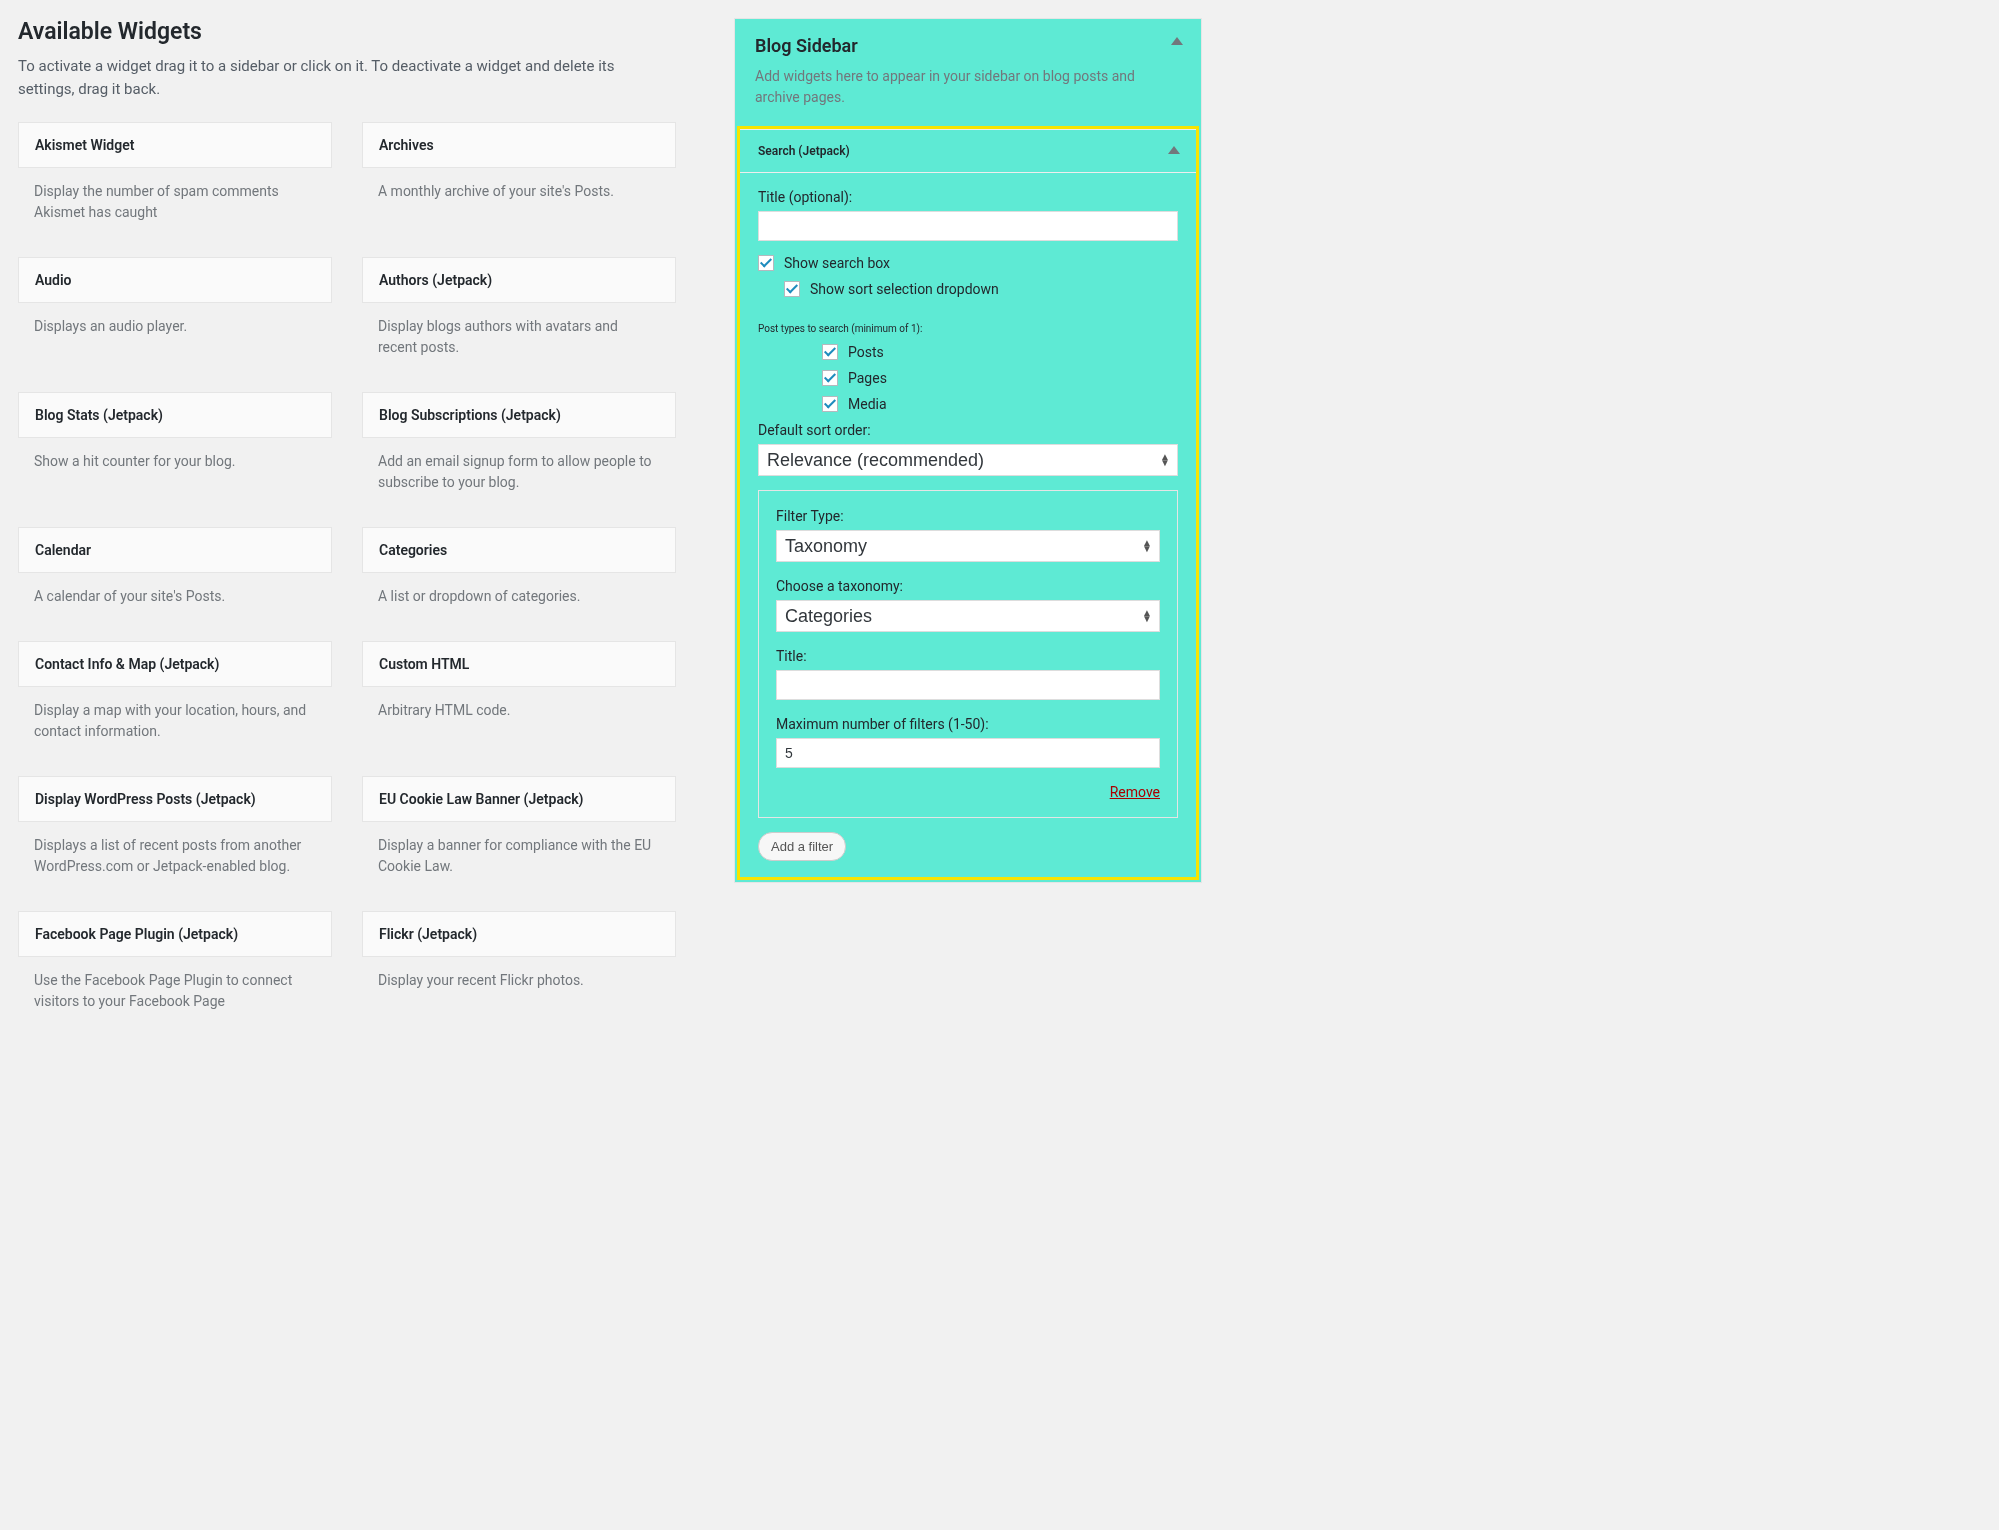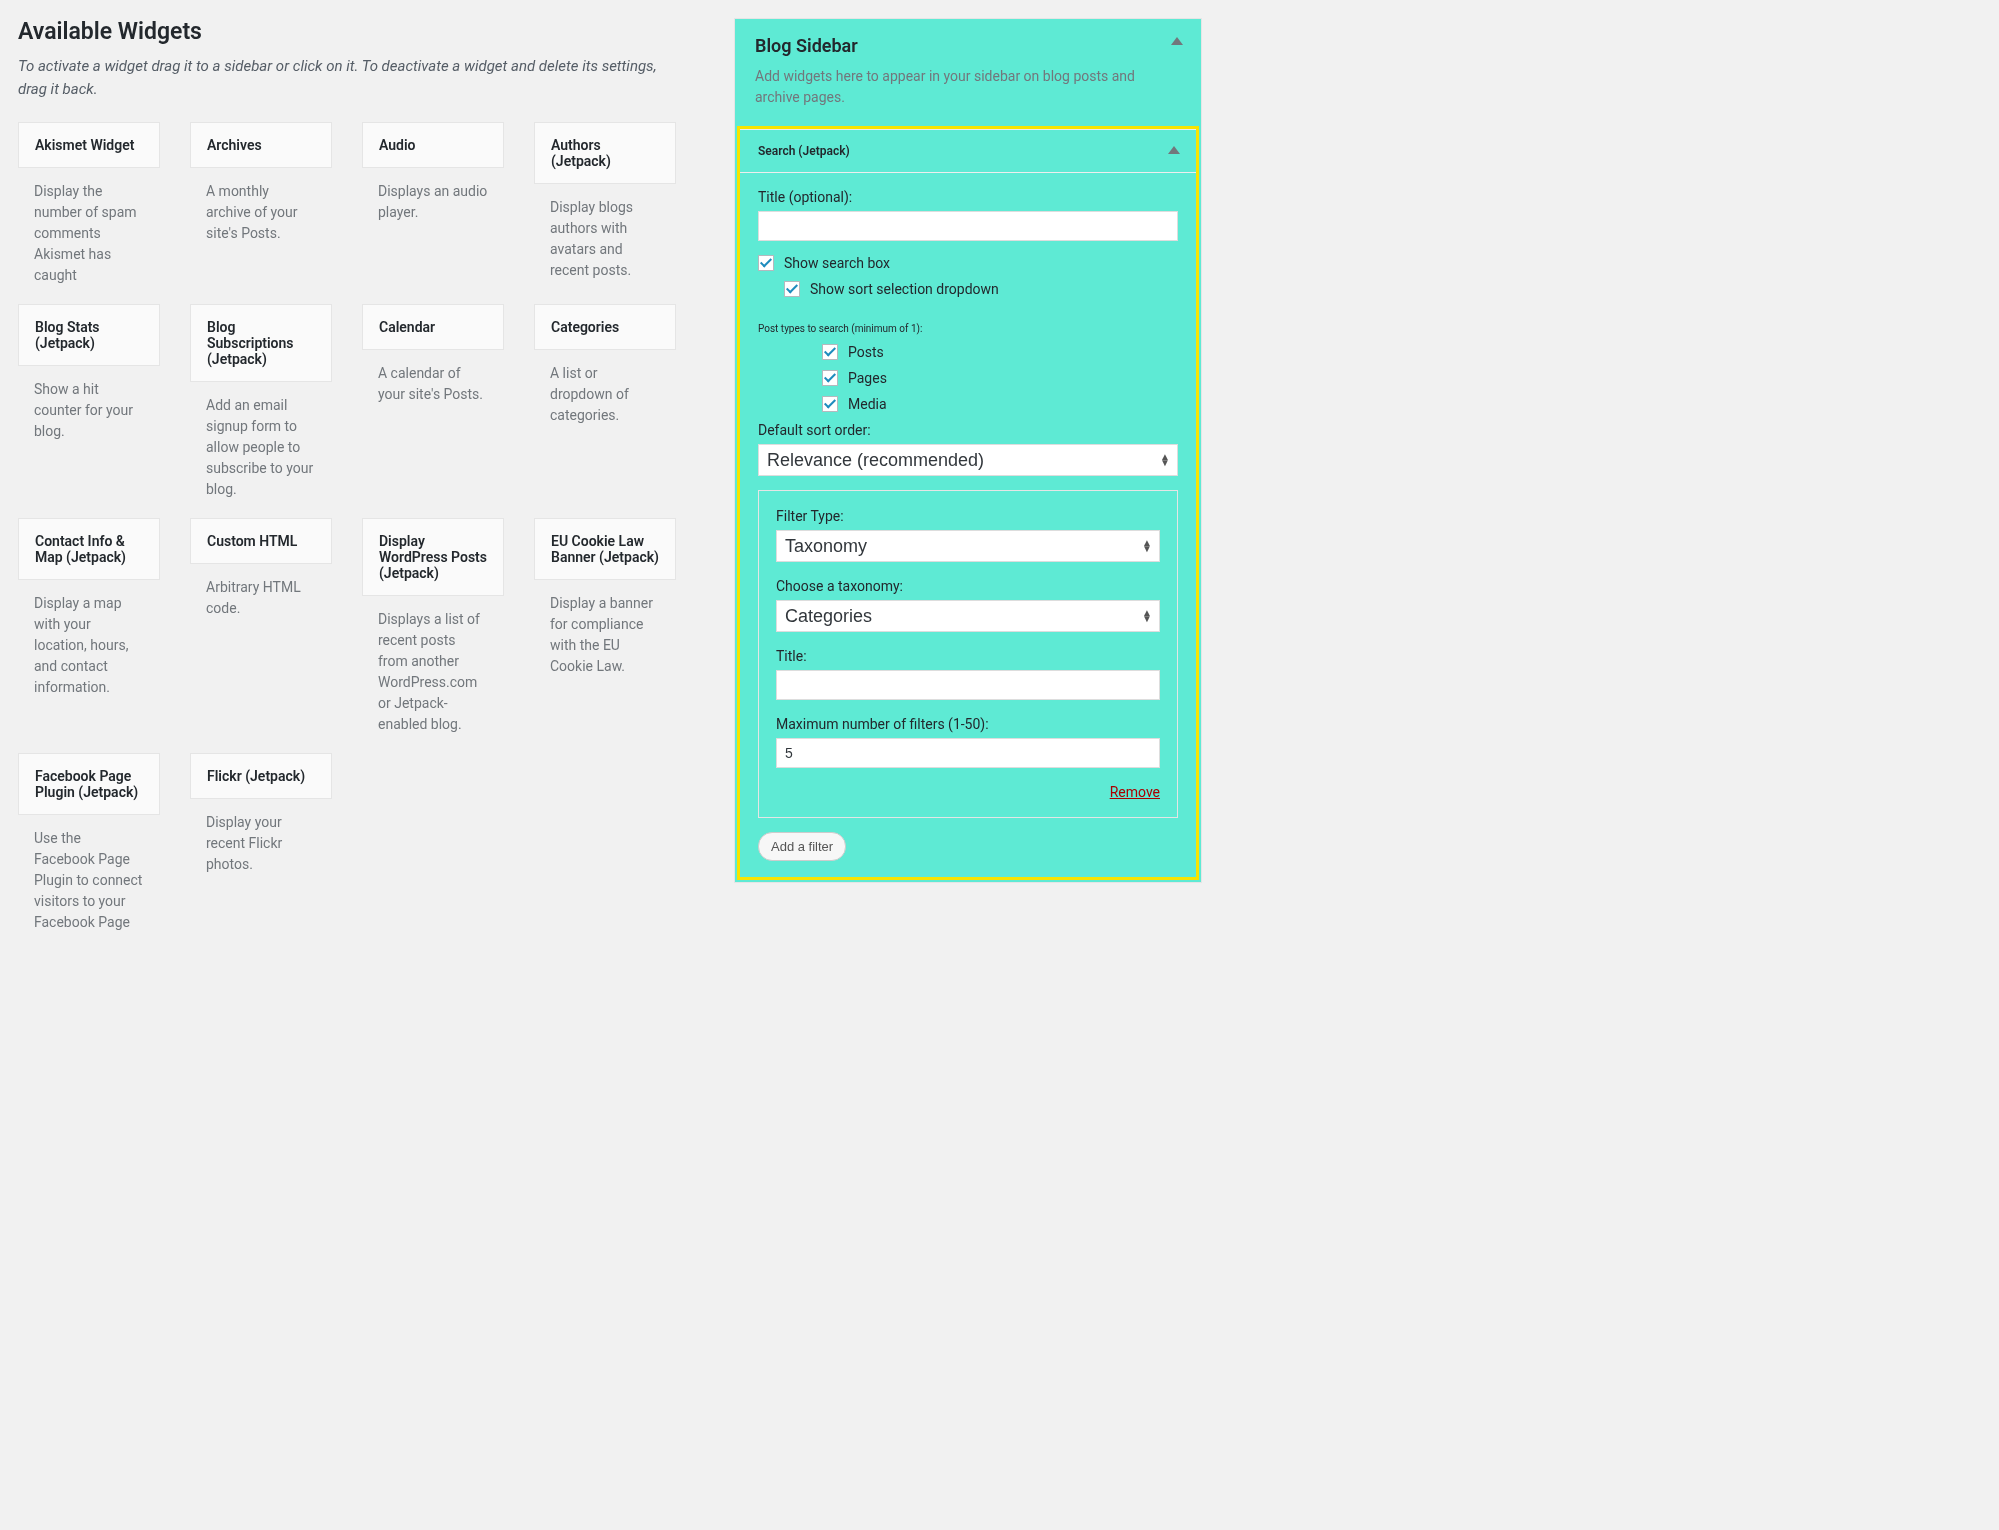--- a/index.html
+++ b/index.html
@@ -23,27 +23,26 @@
     font-weight: 600;
     color: #23282d;
     margin-bottom: 10px;
   }
   .left-col p.intro {
     font-size: 15px;
     color: #555d66;
     line-height: 1.5;
     margin-bottom: 22px;
     max-width: 640px;
-    font-style: italic;
   }
 
   .widget-grid {
     display: grid;
-    grid-template-columns: 1fr 1fr 1fr 1fr;
-    gap: 0 30px;
+    grid-template-columns: 1fr 1fr;
+    gap: 16px 30px;
   }
   .widget-item { margin-bottom: 0; }
   .widget-title {
     background: #fafafa;
     border: 1px solid #e5e5e5;
     padding: 14px 16px;
     font-size: 14px;
     font-weight: 600;
     color: #23282d;
     cursor: move;

